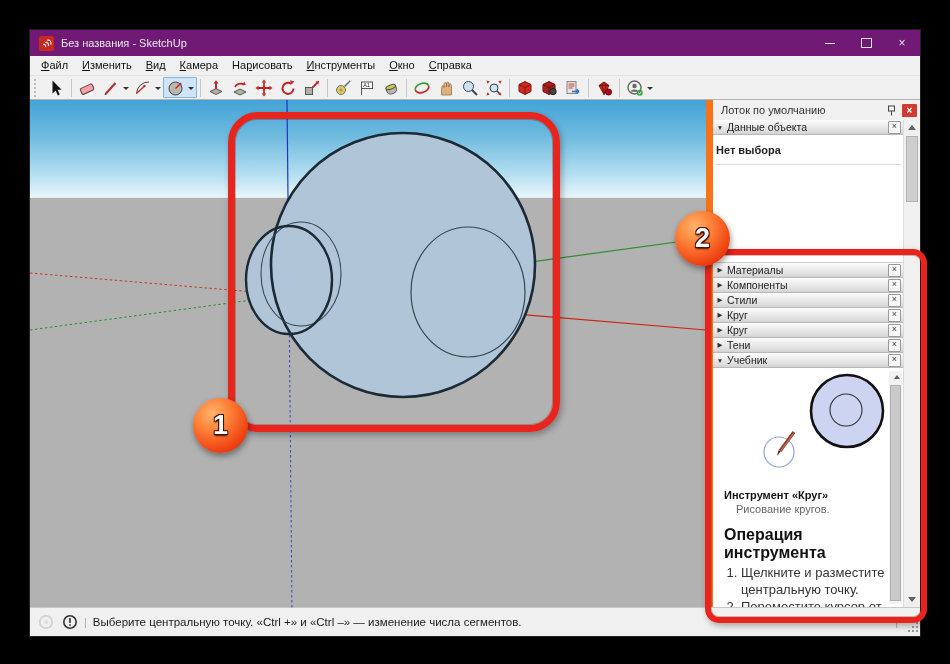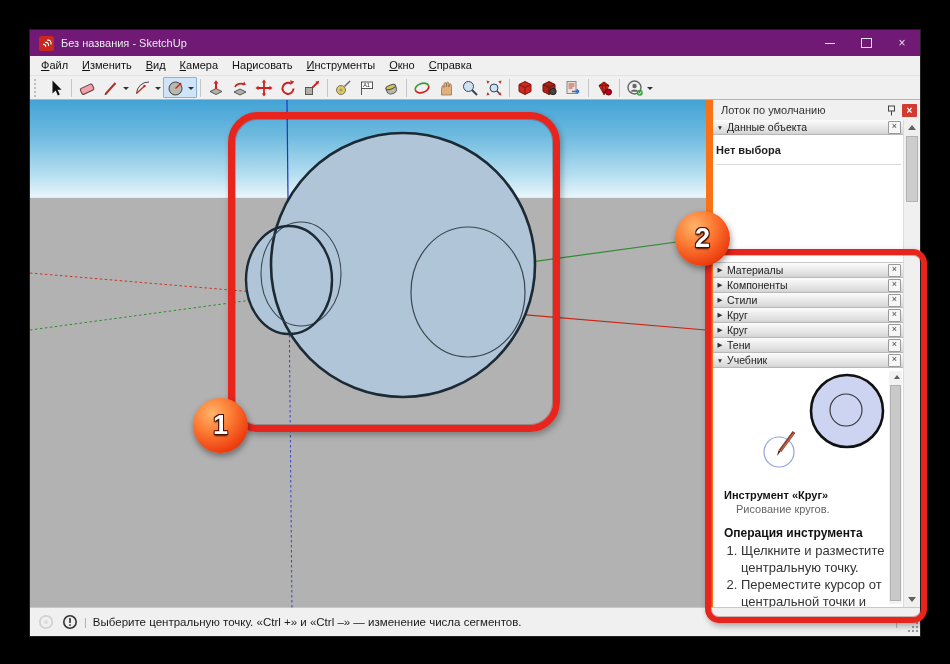--- a/index.html
+++ b/index.html
@@ -68,21 +68,21 @@
   .no-selection{font-size:11px;font-weight:bold;color:#222;padding:9px 0 8px 3px;}
   .entity-divider{height:1px;background:#d9d9d9;margin:0 3px;}
   .entity-rest{height:97px;background:#fff;}
 
   .instructor{flex:1;background:#fff;position:relative;overflow:hidden;}
   .inst-scroll{position:absolute;right:2px;top:3px;width:13px;bottom:3px;background:#f2f2f2;}
   .inst-thumb{position:absolute;left:1px;right:1px;top:14px;height:214px;background:#c9c9c9;border:1px solid #b0b0b0;}
   .inst-text{padding:0 11px 0 11px;}
   .inst-title{font-size:11px;font-weight:bold;color:#111;margin-top:5px;}
   .inst-sub{font-size:11px;color:#666;margin-top:2px;padding-left:12px;}
-  .inst-op{font-size:12px;font-weight:bold;color:#111;margin-top:11px;}
+  .inst-op{font-size:16px;font-weight:bold;color:#111;margin-top:11px;}
   ol.inst-steps{margin:3px 0 0 0;padding-left:17px;font-size:13px;color:#333;}
   ol.inst-steps li{line-height:1.27;margin-bottom:1px;}
 
   
   .statusbar{height:28px;background:#f0f0f0;border-top:1px solid #c8c8c8;display:flex;align-items:center;flex:0 0 auto;}
   .sb-icon{width:17px;height:17px;margin-left:7px;display:flex;align-items:center;justify-content:center;}
   .sb-sep{color:#aaa;font-size:11px;margin:0 6px;}
   .sb-hint{font-size:11.5px;color:#1a1a1a;flex:1;white-space:nowrap;overflow:hidden;}
   .vcb{display:flex;align-items:center;margin-right:4px;}
   .vcb-label{font-size:11.5px;color:#222;margin-right:6px;}

